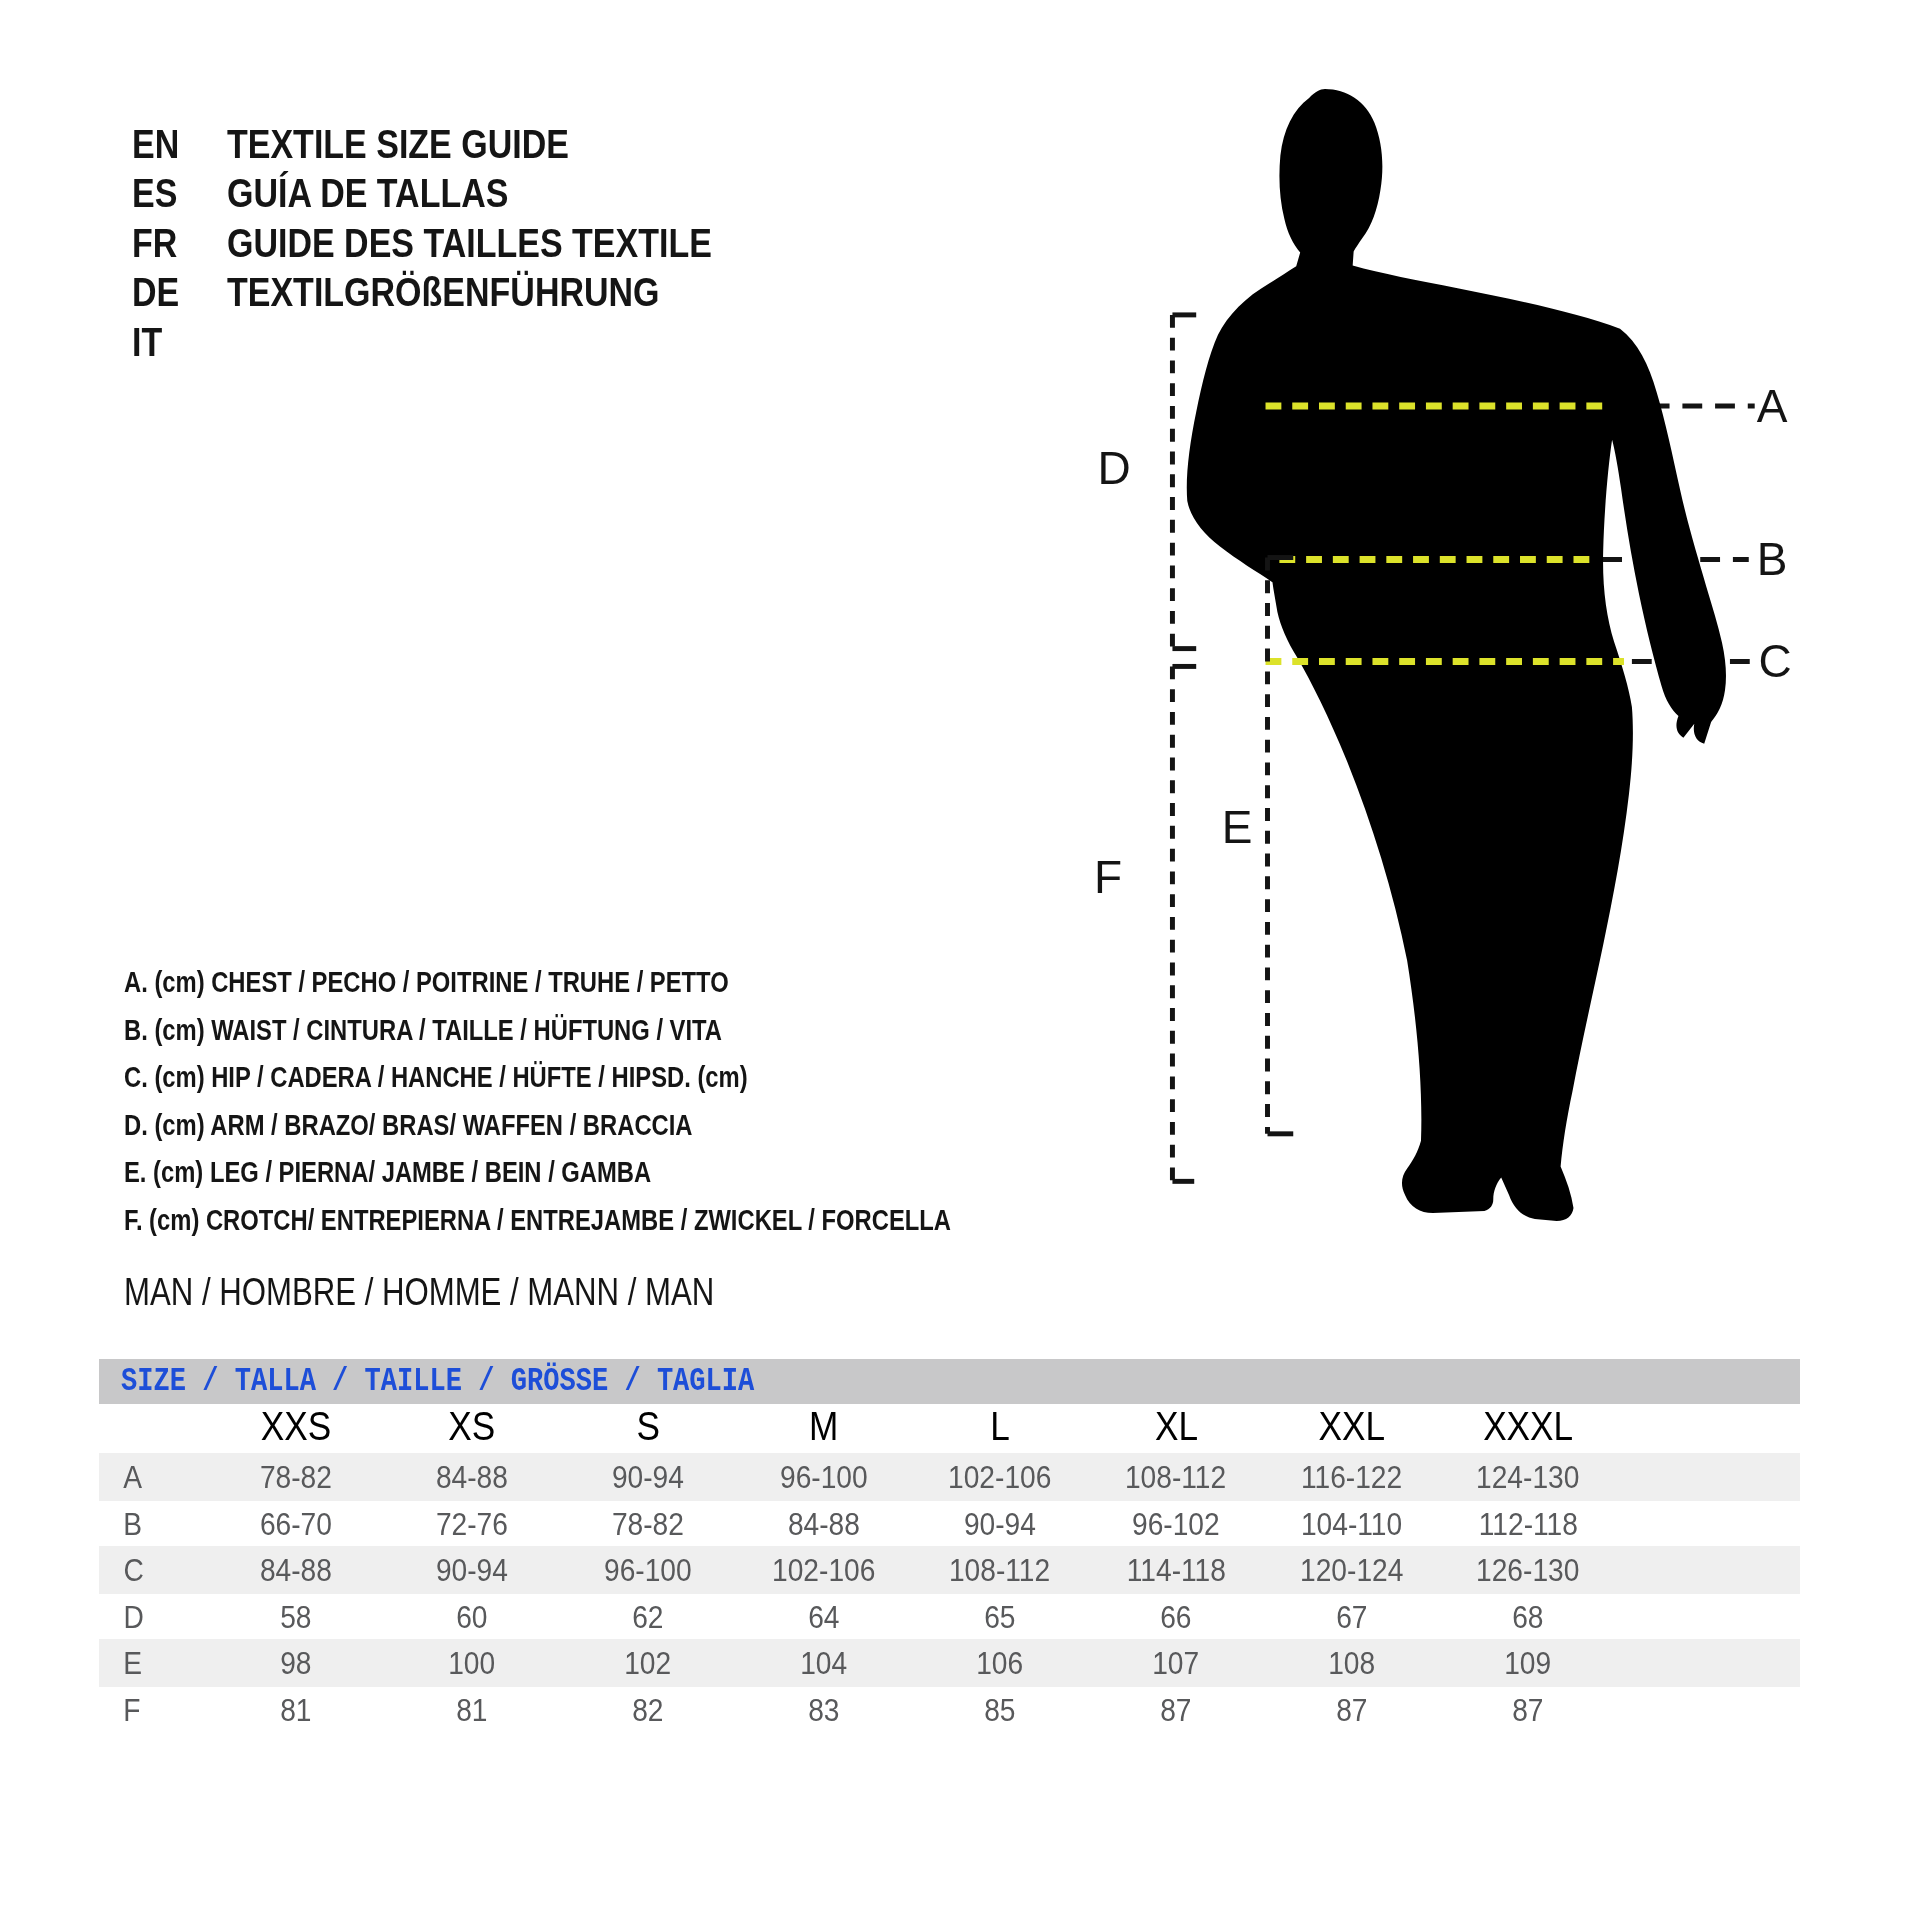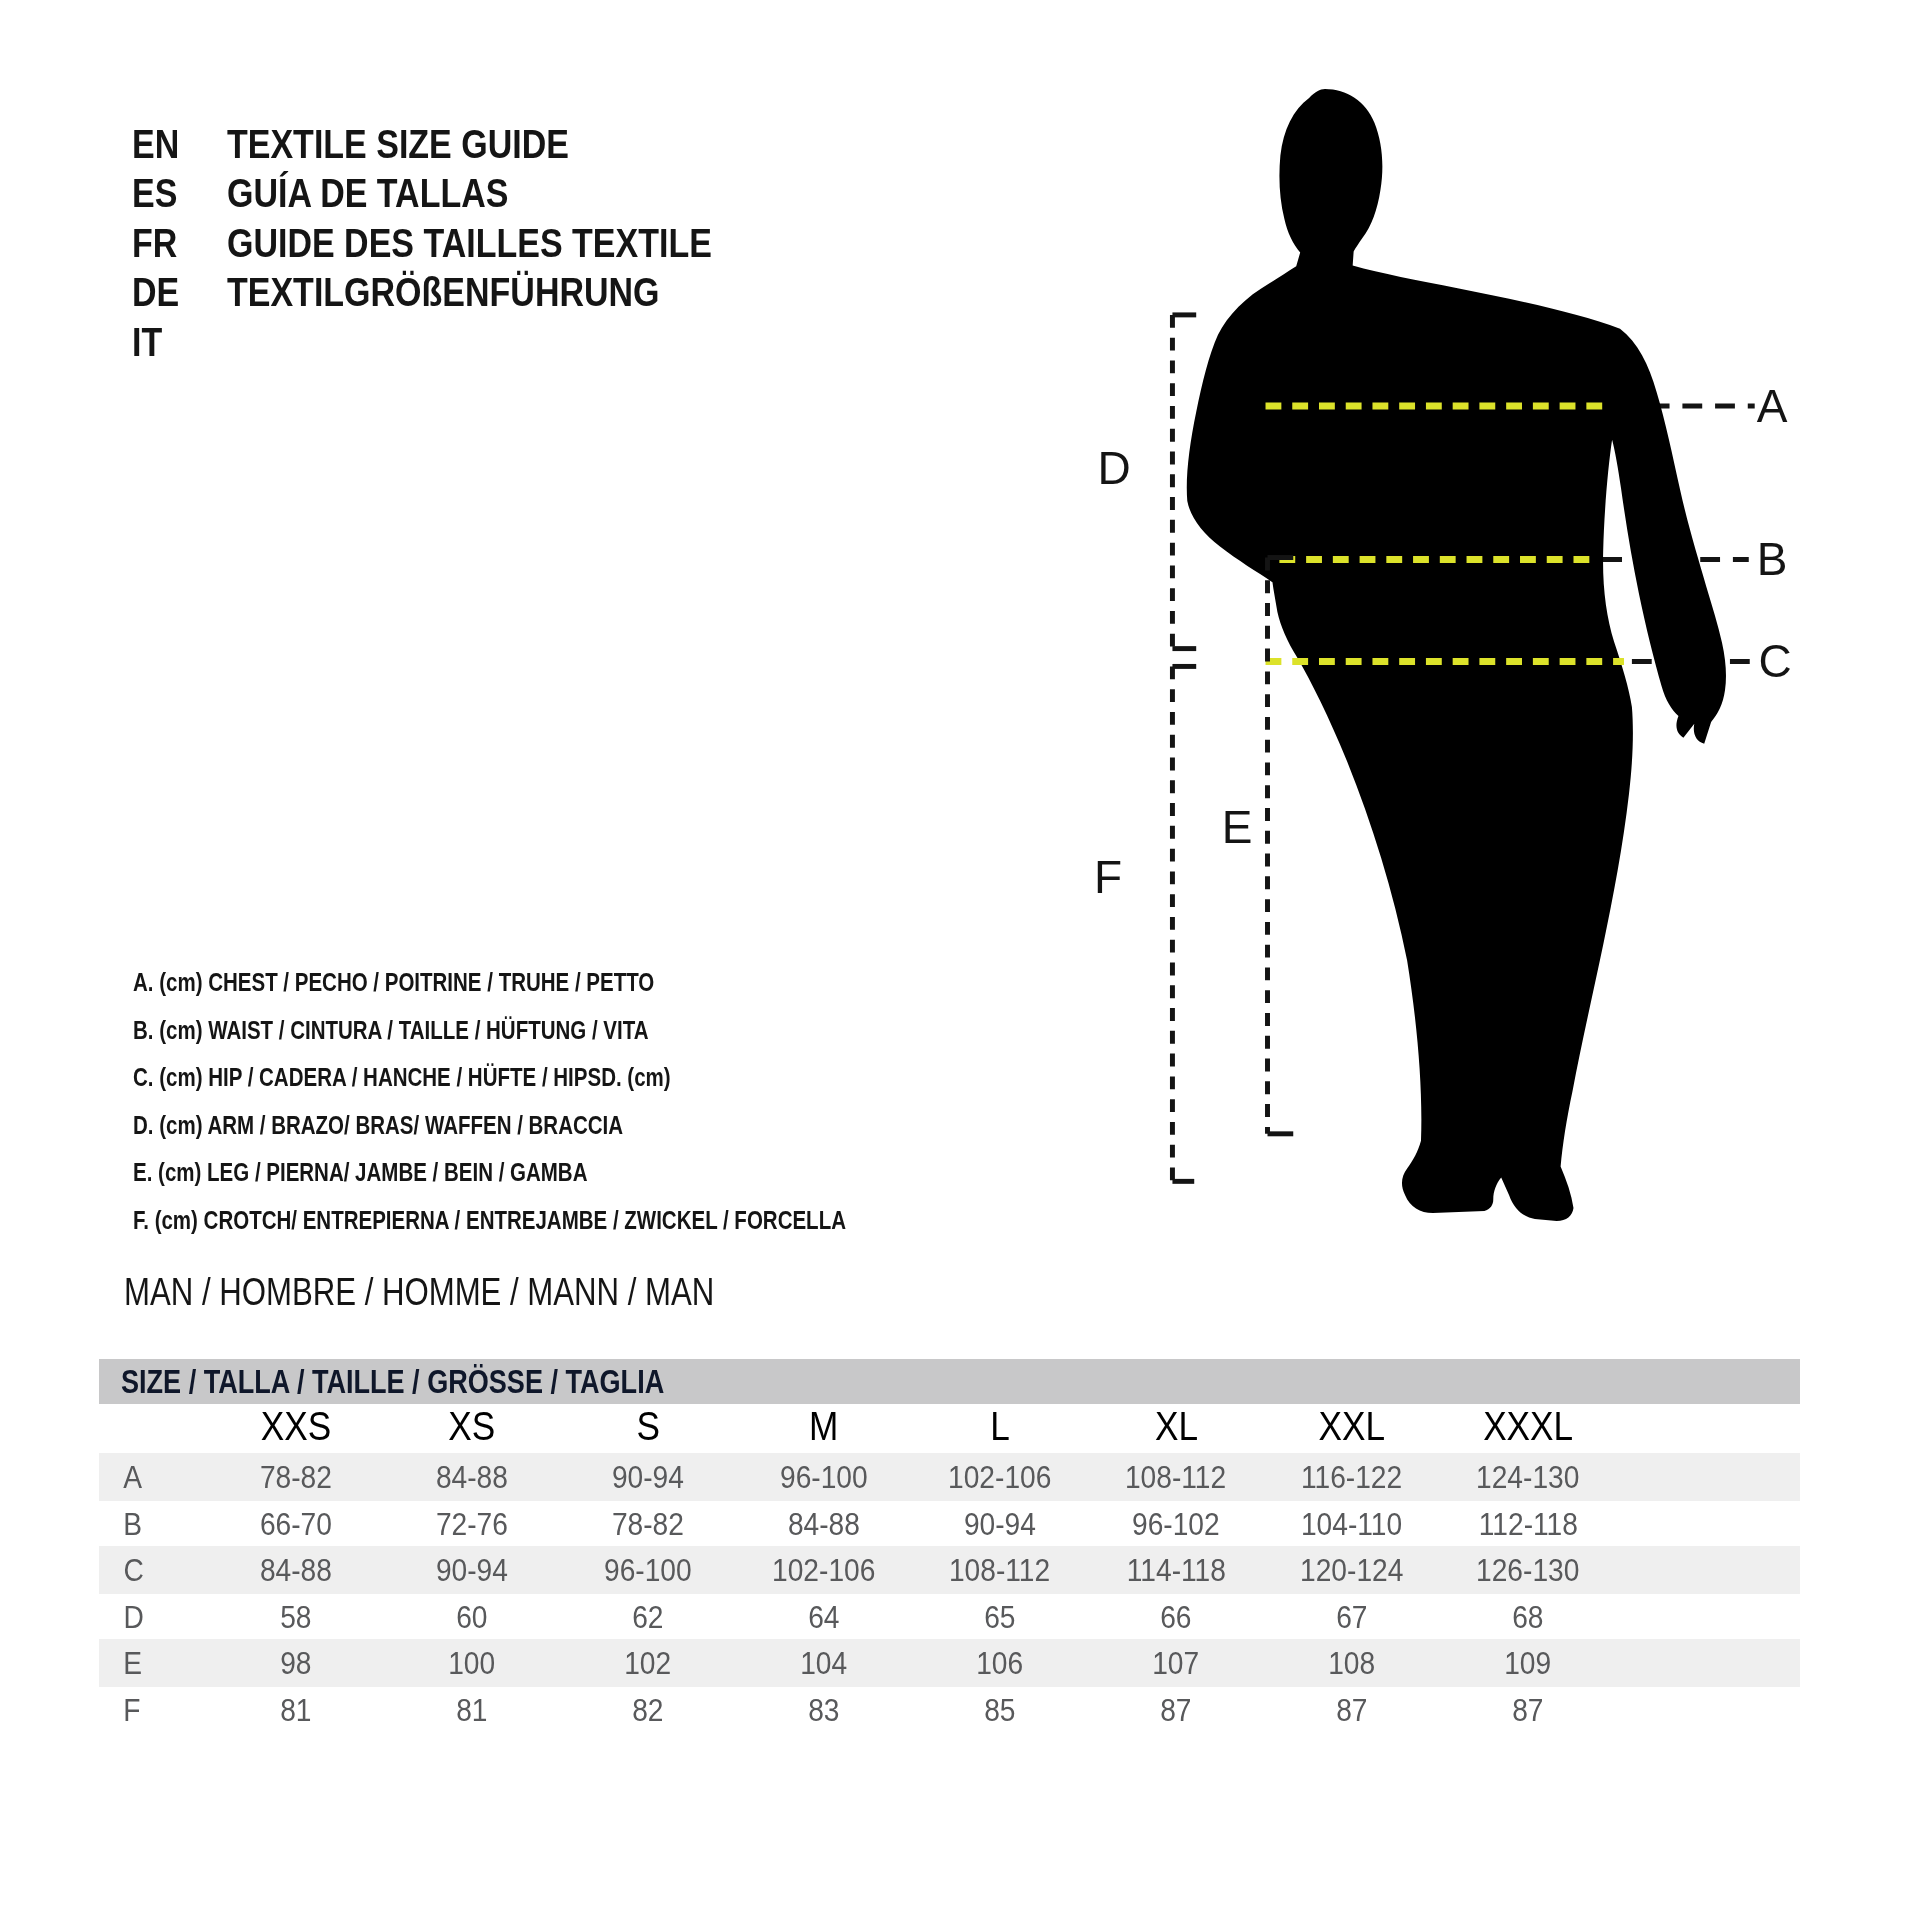--- a/index.html
+++ b/index.html
@@ -4,29 +4,29 @@
 <style>
   html,body{margin:0;padding:0;background:#fff;}
   #page{position:relative;width:1927px;height:1927px;background:#ffffff;overflow:hidden;
         font-family:"Liberation Sans",sans-serif;color:#151515;}
   .cond{display:inline-block;transform:scaleX(.85);transform-origin:0 50%;white-space:nowrap;}
   
   .lang-row{position:absolute;left:0;width:891px;height:50px;line-height:50px;font-weight:700;font-size:40px;}
   .lang-code{position:absolute;left:132px;top:0;text-align:right;}
   .lang-title{position:absolute;left:227px;top:0;}
   
-  .desc-line{position:absolute;left:133px;height:48px;line-height:48px;font-weight:700;font-size:25px;}
+  .desc-line{position:absolute;left:124px;height:48px;line-height:48px;font-weight:700;font-size:29px;}
   #man-label{position:absolute;left:124px;top:1268px;height:48px;line-height:48px;font-weight:400;font-size:38px;}
   
   .marker{position:absolute;font-size:46px;font-weight:400;color:#141414;transform:translate(-50%,-50%);}
   
   #diagram-svg{position:absolute;left:0;top:0;}
   
   #table-title-bar{position:absolute;left:99px;top:1359px;width:1701px;height:45px;background:#c8c8c9;}
-  #table-title-bar .tt{display:block;margin-left:22px;line-height:45px;font-size:33px;font-weight:700;color:#0f172a;}
+  #table-title-bar .tt{display:block;margin-left:22px;line-height:45px;font-size:33px;font-weight:700;color:#1d4ed8;font-family:Liberation Mono, monospace;}
   .trow{position:absolute;left:99px;width:1701px;height:48px;display:flex;align-items:center;
         font-size:32px;color:#58595b;}
   .trow .rlabel{flex:0 0 109px;padding-left:23px;box-sizing:border-box;text-align:left;}
   .trow .cell{flex:0 0 176px;text-align:center;}
   .trow .cell span, .trow .rlabel span{display:inline-block;transform:scaleX(.88);transform-origin:50% 50%;white-space:nowrap;}
   .stripe{background:#efefef;}
   .sizes-row{font-size:40px;color:#000000;}
 </style>
 </head>
 <body>

